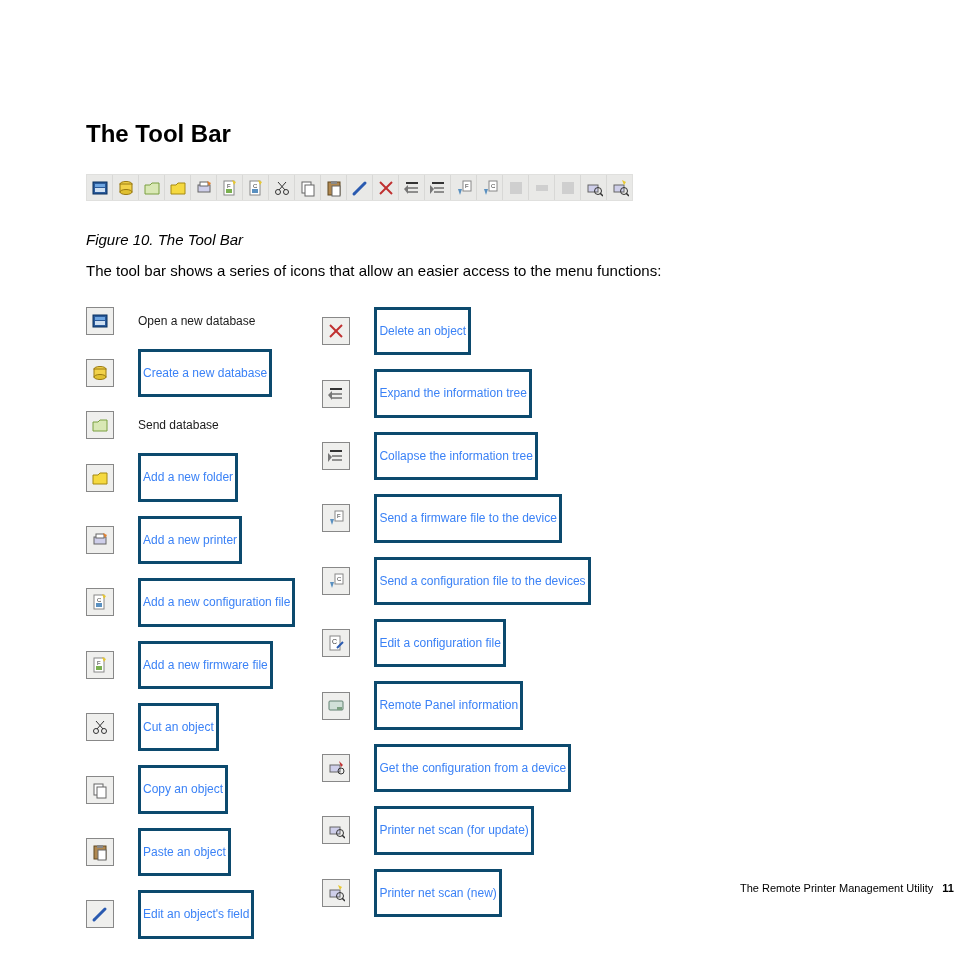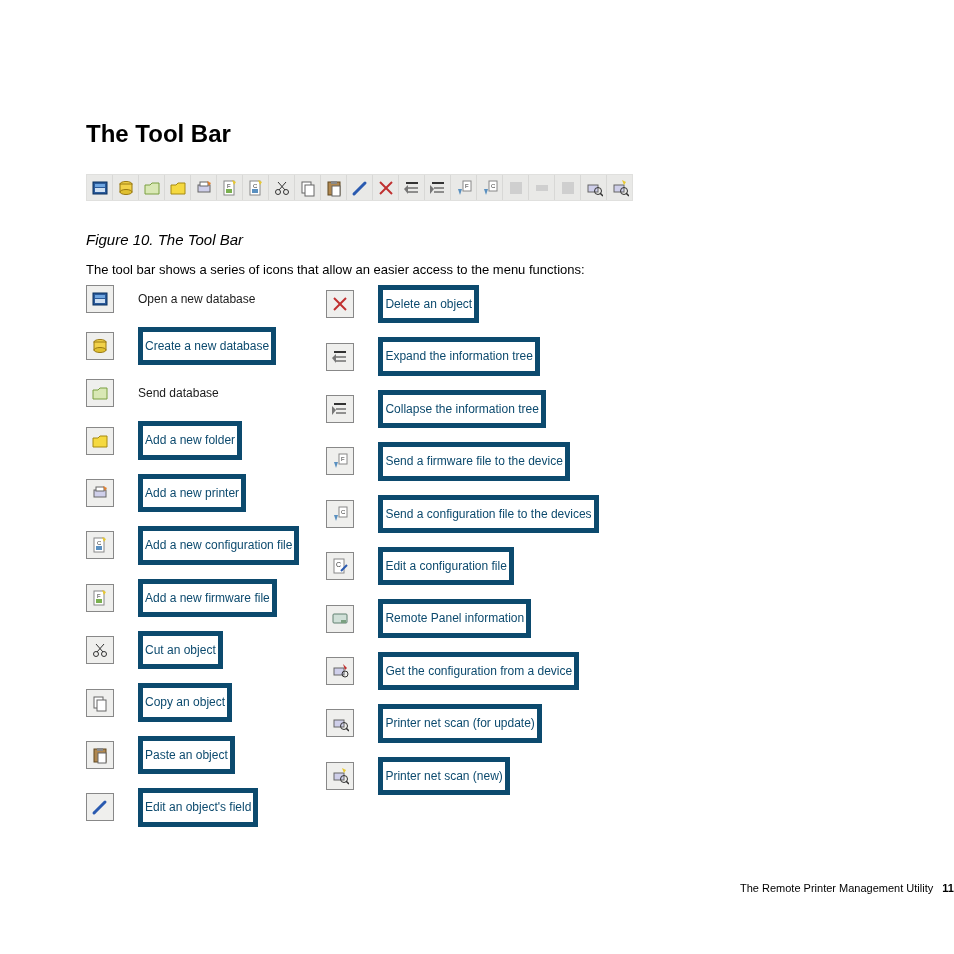--- a/index.html
+++ b/index.html
@@ -3,27 +3,27 @@
 <meta charset="utf-8">
 <style>
   body{margin:0;background:#fff;font-family:Arial,Helvetica,sans-serif;color:#000;width:954px;height:954px;position:relative}
   .page{padding:120px 86px 40px}
   h2{font-size:24px;font-weight:bold;margin:0 0 26px}
   .toolbar{display:flex;background:#e9e9e7;border:1px solid #e0e0de;width:fit-content}
   .toolbar .btn{width:25px;height:25px;display:flex;align-items:center;justify-content:center;border-right:1px solid #d8d8d6}
   .toolbar .btn:last-child{border-right:none}
   .toolbar svg,.iconbox svg{width:18px;height:18px}
   .figcap{font-style:italic;font-size:15px;margin:30px 0 14px}
-  .intro{font-size:13px;margin-bottom:8px}
+  .intro{font-size:15px;margin-bottom:28px}
   .grid{display:flex;gap:27px}
   .col{display:flex;flex-direction:column;gap:14px}
   .row{display:flex;align-items:center;gap:24px;min-height:28px}
   .iconbox{width:26px;height:26px;display:flex;align-items:center;justify-content:center;border:1px solid #888;background:#efefed}
   .lbl{font-size:12px;color:#1a1a1a}
-  .lbl.link{color:#0c4a6e;border:5px solid #0c4a6e;padding:7px 2px;display:inline-block;line-height:1.2}
+  .lbl.link{color:#3b82f6;border:3px solid #0c4a6e;padding:14px 2px;display:inline-block;line-height:1.2}
   .footer{position:absolute;bottom:60px;width:100%;text-align:right;font-size:11px}
   .footer b{font-weight:bold}
 </style>
 </head>
 <body>
 
 <svg width="0" height="0" style="position:absolute">
   <defs>
     <g id="i-open-db">
         <rect x="2" y="3" width="14" height="12" fill="#2a5a9a" stroke="#083060"></rect>

